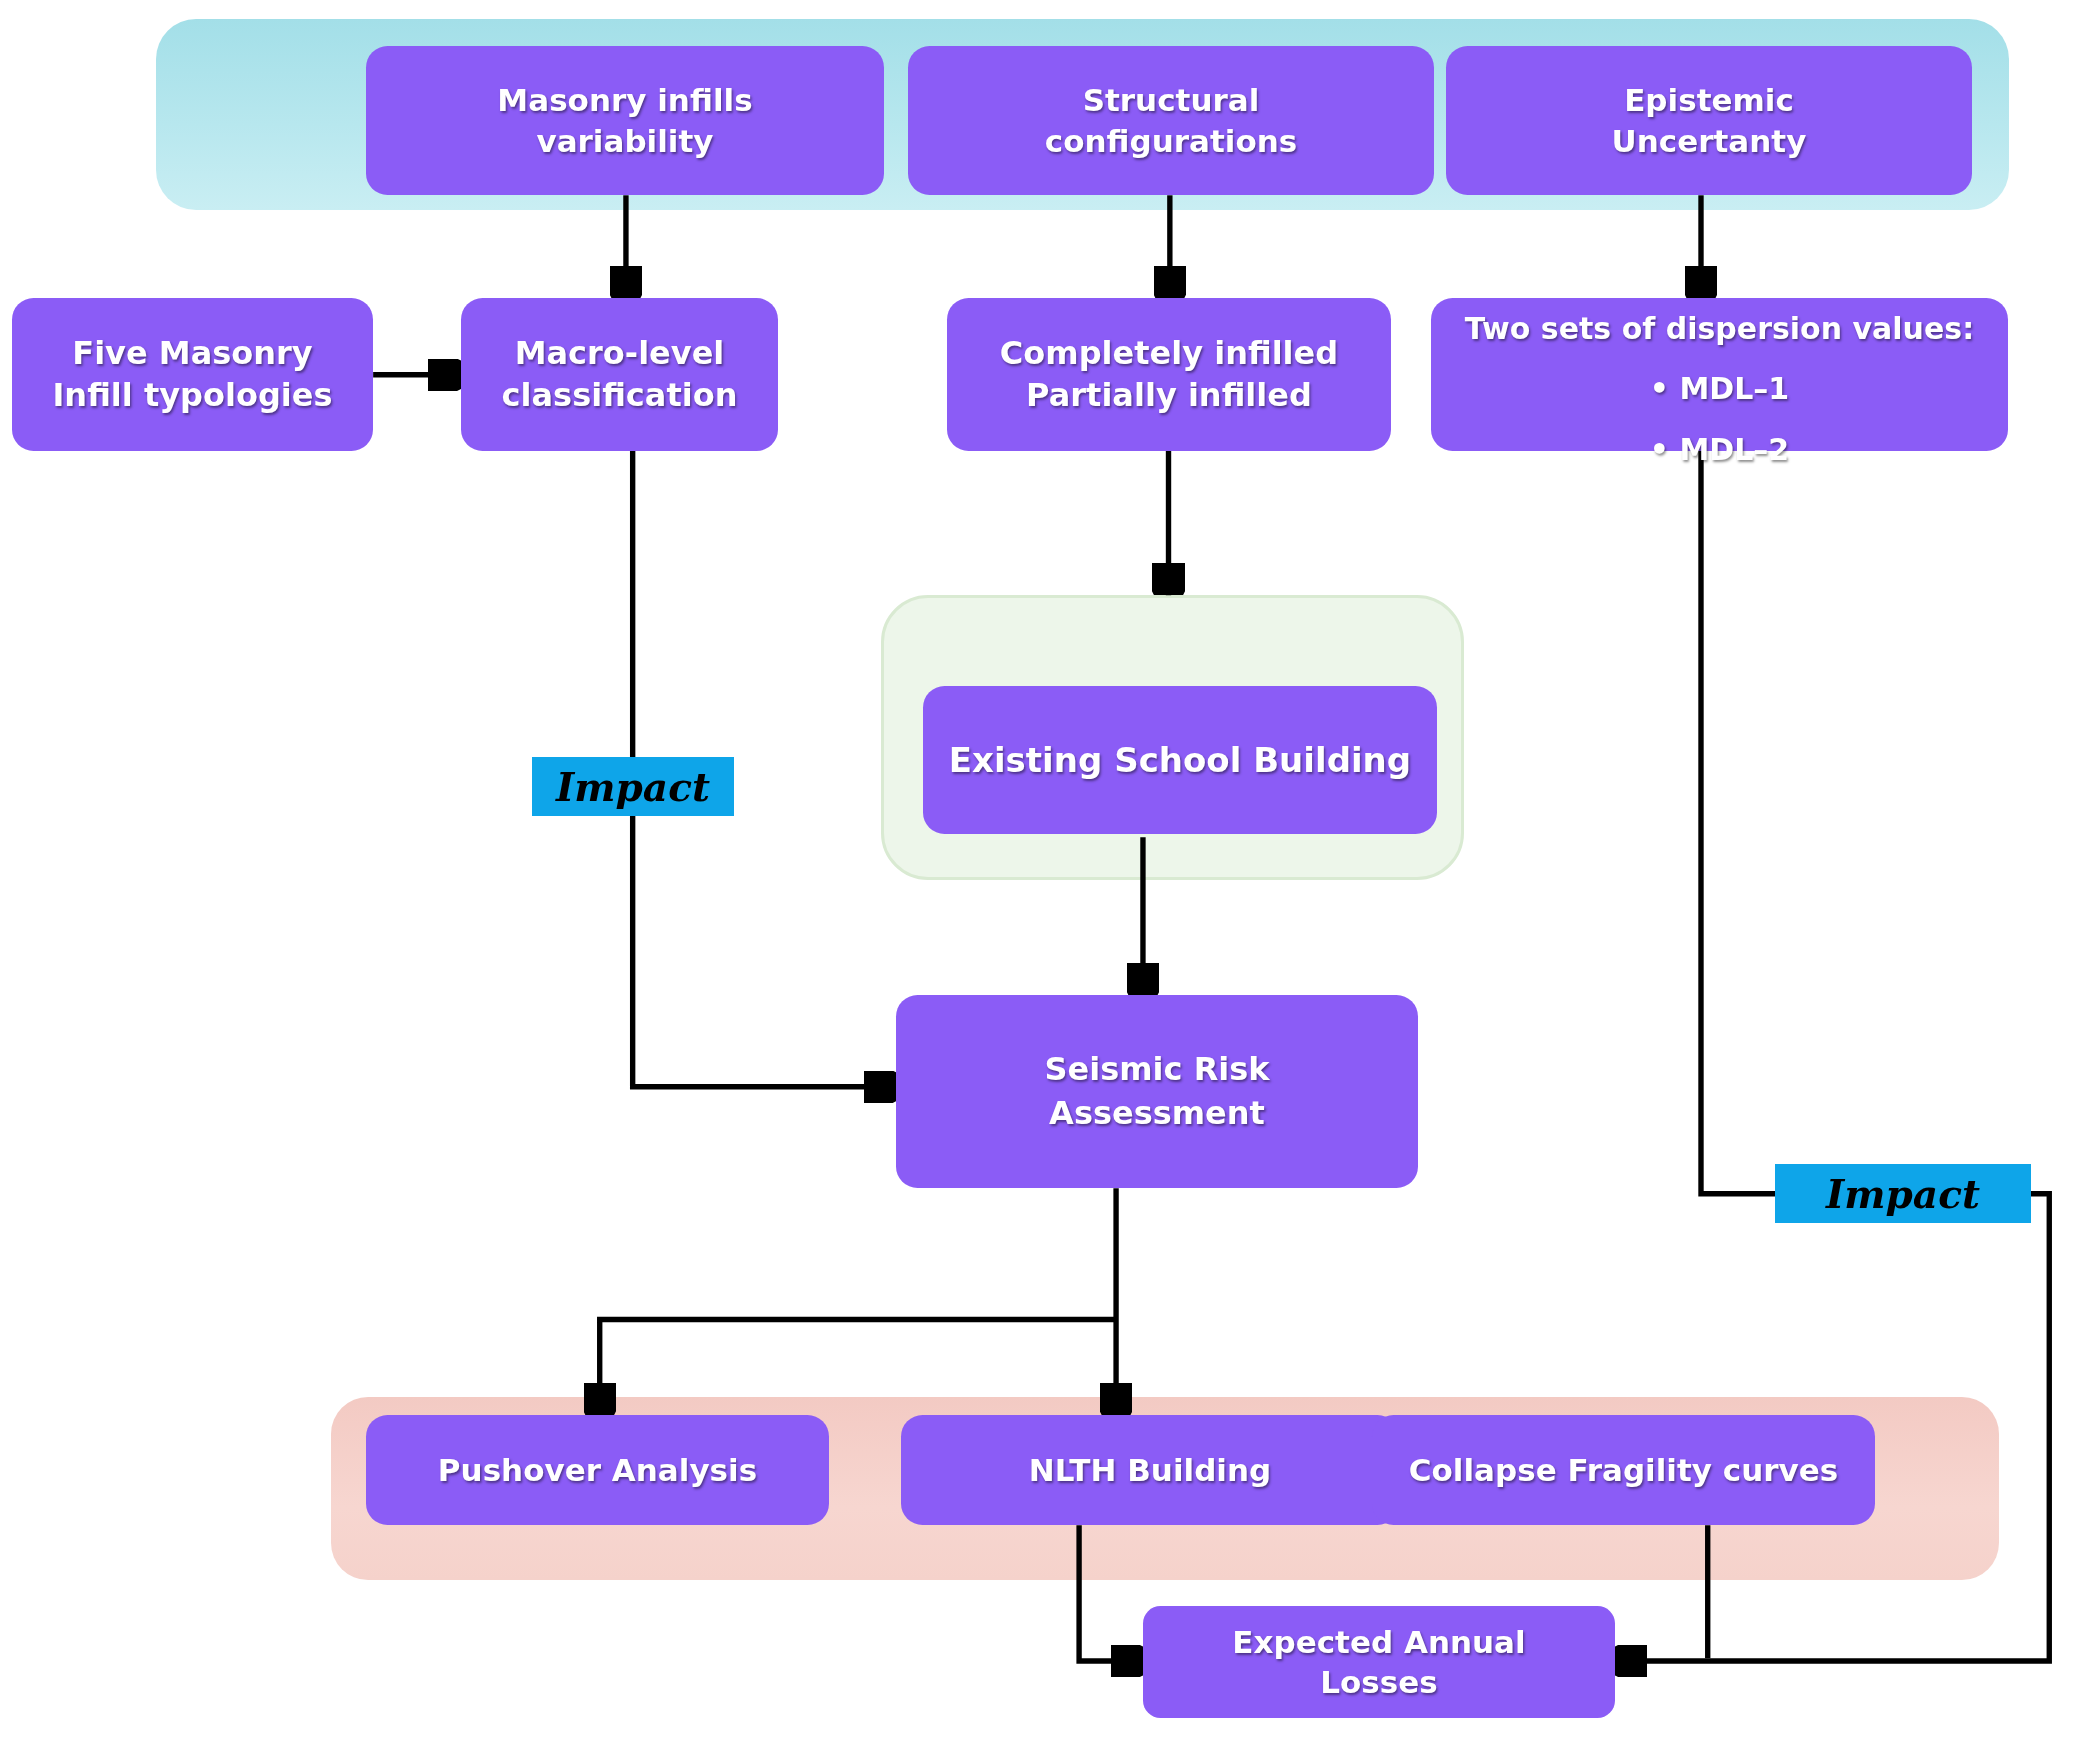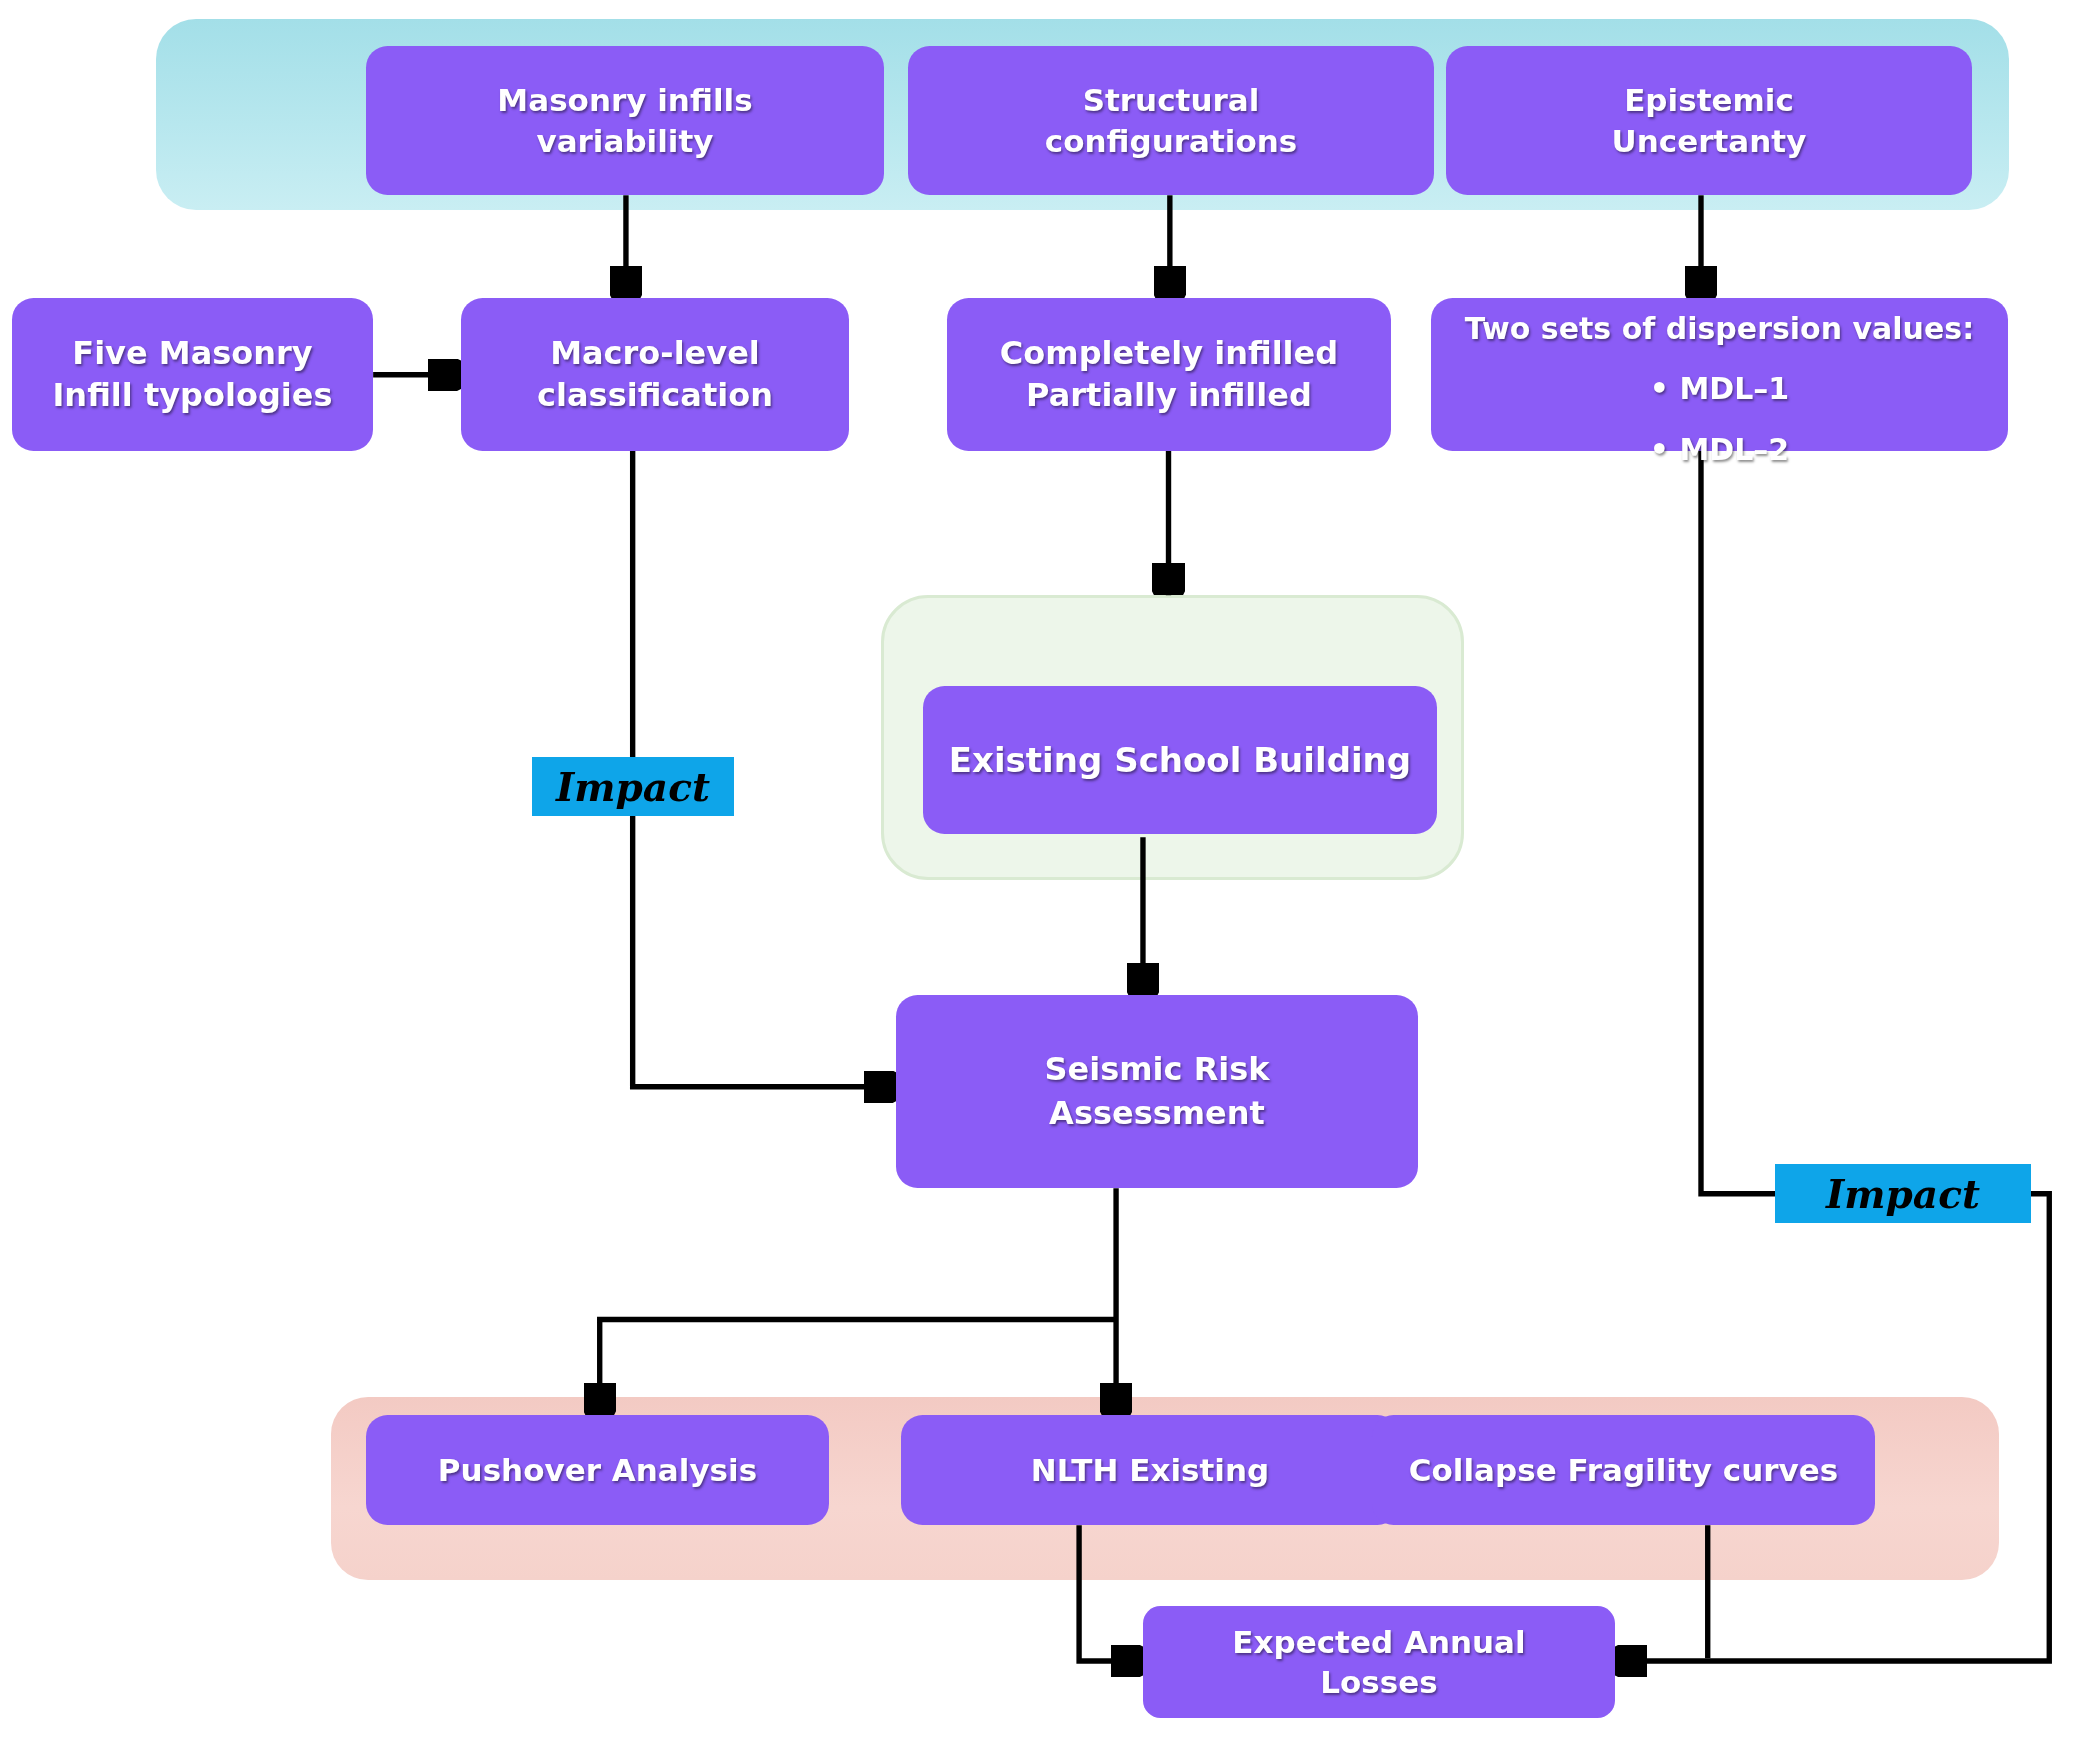--- a/index.html
+++ b/index.html
@@ -36,21 +36,21 @@
     color:#ffffff;
     font-weight:bold;
     white-space:pre-line;
     text-shadow:1.3px 2px 2.7px rgba(0,0,0,0.45);
     box-sizing:border-box;
   }
   .n-masonry   {left:366px; top:46px;  width:518px; height:149px; font-size:31px; line-height:1.3;}
   .n-structural{left:908px;top:46px;  width:526px; height:149px; font-size:31px; line-height:1.3;}
   .n-epistemic {left:1446px;top:46px;  width:526px; height:149px; font-size:31px; line-height:1.3;}
   .n-five      {left:12px;  top:298px; width:361px; height:153px; font-size:32px; line-height:1.3;}
-  .n-macro     {left:461px; top:298px; width:388px; height:153px; font-size:32px; line-height:1.3;}
+  .n-macro     {left:461px; top:298px; width:317px; height:153px; font-size:32px; line-height:1.3;}
   .n-completely{left:947px;top:298px; width:444px; height:153px; font-size:32px; line-height:1.3;}
   .n-dispersion{left:1431px;top:298px; width:577px; height:153px; font-size:30px;
                 flex-direction:column;justify-content:flex-start;padding-top:10.8px;line-height:1.35;}
   .n-existing  {left:923px;top:686px;width:514px; height:148px; font-size:34px;}
   .n-seismic   {left:896px;top:995px;width:522px; height:193px; font-size:32px; line-height:1.35;}
   .n-pushover  {left:366px; top:1415px;width:463px; height:110px; font-size:31px;}
   .n-nlth      {left:901px;top:1415px;width:498px; height:110px; font-size:31px;}
   .n-collapse  {left:1372px;top:1415px;width:503px; height:110px; font-size:31px;}
   .n-eal       {left:1143px;top:1606px;width:472px; height:112px; font-size:31px; line-height:1.3; border-radius:17.5px;}
   .bullet-line{white-space:pre;margin-top:20px;}
@@ -117,21 +117,21 @@
     <div class="bullet-line">• MDL–1</div>
     <div class="bullet-line">• MDL–2</div>
   </div>
 
   <div class="node n-existing">Existing School Building</div>
 
   <div class="node n-seismic">Seismic Risk
 Assessment</div>
 
   <div class="node n-pushover">Pushover Analysis</div>
-  <div class="node n-nlth">NLTH Existing</div>
+  <div class="node n-nlth">NLTH Building</div>
   <div class="node n-collapse">Collapse Fragility curves</div>
 
   <div class="node n-eal">Expected Annual
 Losses</div>
 
   <div class="impact-label impact-left">Impact</div>
   <div class="impact-label impact-right">Impact</div>
 
 </div>
 

